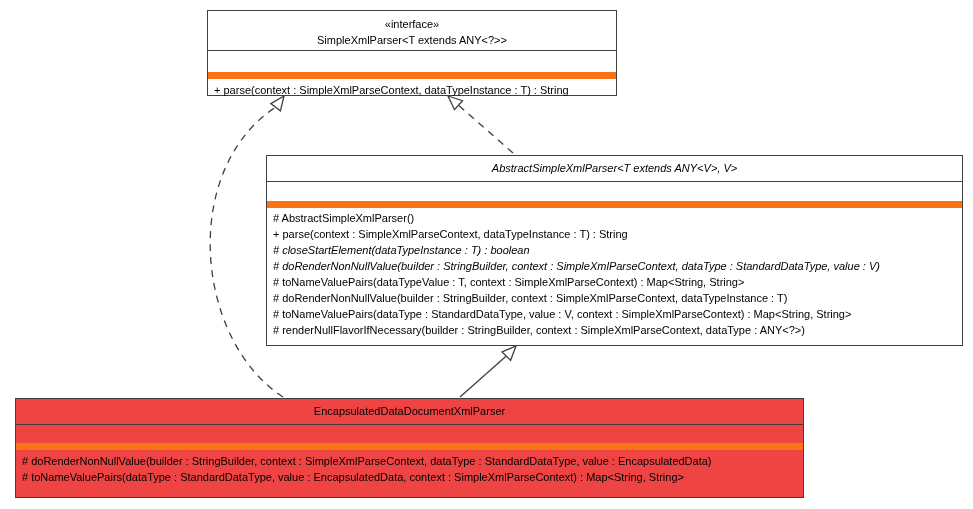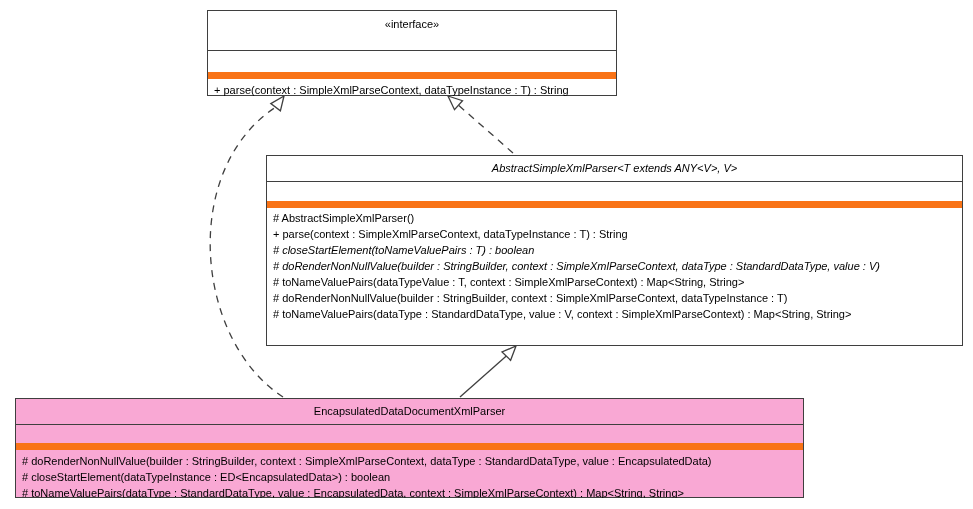--- a/index.html
+++ b/index.html
@@ -35,21 +35,21 @@
   .box-interface .attr-compartment { height: 22px; }
   .box-interface .method-compartment { height: 24px; padding-top: 3px; }
 
   
   .box-abstract { left: 266px; top: 155px; width: 697px; height: 191px; }
   .box-abstract .title-compartment { height: 25px; line-height: 24px; }
   .box-abstract .attr-compartment { height: 20px; }
   .box-abstract .method-compartment { height: 145px; padding-top: 2px; }
 
   
-  .box-concrete { left: 15px; top: 398px; width: 789px; height: 100px; background: #f9a8d4; }
+  .box-concrete { left: 15px; top: 398px; width: 789px; height: 100px; background: #ef4444; }
   .box-concrete .title-compartment { height: 25px; line-height: 24px; }
   .box-concrete .attr-compartment { height: 19px; }
   .box-concrete .method-compartment { height: 55px; padding-top: 3px; }
   .box-concrete .method { line-height: 16px; }
 </style>
 </head>
 <body>
 
 <div class="canvas">
 
@@ -61,48 +61,49 @@
     <path d="M 283 397 C 195 340, 180 170, 275.6 107.2" fill="none" stroke="#3f3f3f" stroke-width="1.3" stroke-dasharray="7,6"></path>
     <polygon points="284,96 280.4,110.8 270.8,103.6" fill="#ffffff" stroke="#3f3f3f" stroke-width="1.3"></polygon>
 
     <line x1="460" y1="397" x2="506.3" y2="356.1" stroke="#3f3f3f" stroke-width="1.3"></line>
     <polygon points="516,346 510.6,360.3 502,352" fill="#ffffff" stroke="#3f3f3f" stroke-width="1.3"></polygon>
   </svg>
 
   <div class="uml-box box-interface">
     <div class="compartment title-compartment">
       <div>«interface»</div>
+      <div>SimpleXmlParser&lt;T extends ANY&lt;?&gt;&gt;</div>
     </div>
     <div class="compartment attr-compartment"></div>
     <div class="compartment method-compartment">
       <div class="method" data-italic="false">+ parse(context : SimpleXmlParseContext, dataTypeInstance : T) : String</div>
     </div>
   </div>
 
   <div class="uml-box box-abstract">
     <div class="compartment title-compartment">
       <div class="italic">AbstractSimpleXmlParser&lt;T extends ANY&lt;V&gt;, V&gt;</div>
     </div>
     <div class="compartment attr-compartment"></div>
     <div class="compartment method-compartment">
       <div class="method" data-italic="false"># AbstractSimpleXmlParser()</div>
       <div class="method" data-italic="false">+ parse(context : SimpleXmlParseContext, dataTypeInstance : T) : String</div>
-      <div class="method" data-italic="true"># closeStartElement(toNameValuePairs : T) : boolean</div>
+      <div class="method" data-italic="true"># closeStartElement(dataTypeInstance : T) : boolean</div>
       <div class="method" data-italic="true"># doRenderNonNullValue(builder : StringBuilder, context : SimpleXmlParseContext, dataType : StandardDataType, value : V)</div>
       <div class="method" data-italic="false"># toNameValuePairs(dataTypeValue : T, context : SimpleXmlParseContext) : Map&lt;String, String&gt;</div>
       <div class="method" data-italic="false"># doRenderNonNullValue(builder : StringBuilder, context : SimpleXmlParseContext, dataTypeInstance : T)</div>
       <div class="method" data-italic="false"># toNameValuePairs(dataType : StandardDataType, value : V, context : SimpleXmlParseContext) : Map&lt;String, String&gt;</div>
+      <div class="method" data-italic="false"># renderNullFlavorIfNecessary(builder : StringBuilder, context : SimpleXmlParseContext, dataType : ANY&lt;?&gt;)</div>
     </div>
   </div>
 
   <div class="uml-box box-concrete">
     <div class="compartment title-compartment">
       <div>EncapsulatedDataDocumentXmlParser</div>
     </div>
     <div class="compartment attr-compartment"></div>
     <div class="compartment method-compartment">
       <div class="method" data-italic="false"># doRenderNonNullValue(builder : StringBuilder, context : SimpleXmlParseContext, dataType : StandardDataType, value : EncapsulatedData)</div>
-      <div class="method" data-italic="false"># closeStartElement(dataTypeInstance : ED&lt;EncapsulatedData&gt;) : boolean</div>
       <div class="method" data-italic="false"># toNameValuePairs(dataType : StandardDataType, value : EncapsulatedData, context : SimpleXmlParseContext) : Map&lt;String, String&gt;</div>
     </div>
   </div>
 
 </div>
 
 </body></html>

